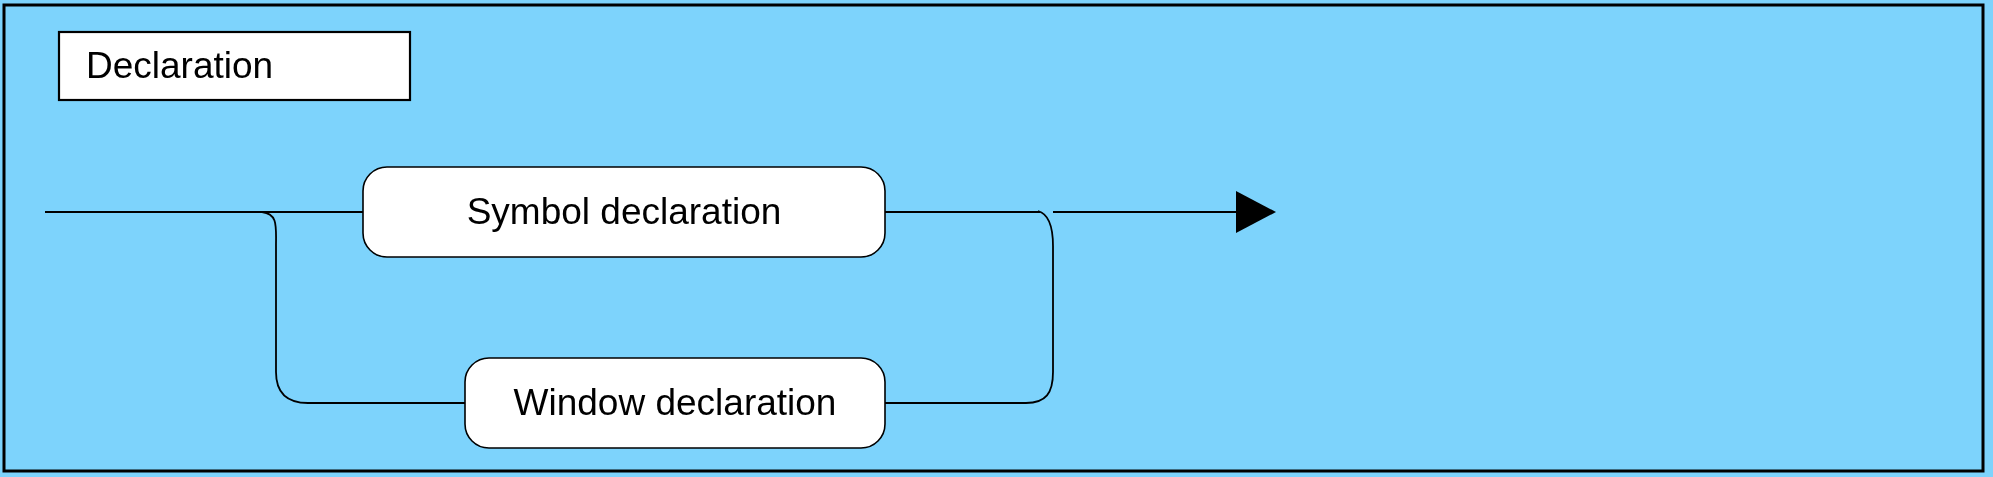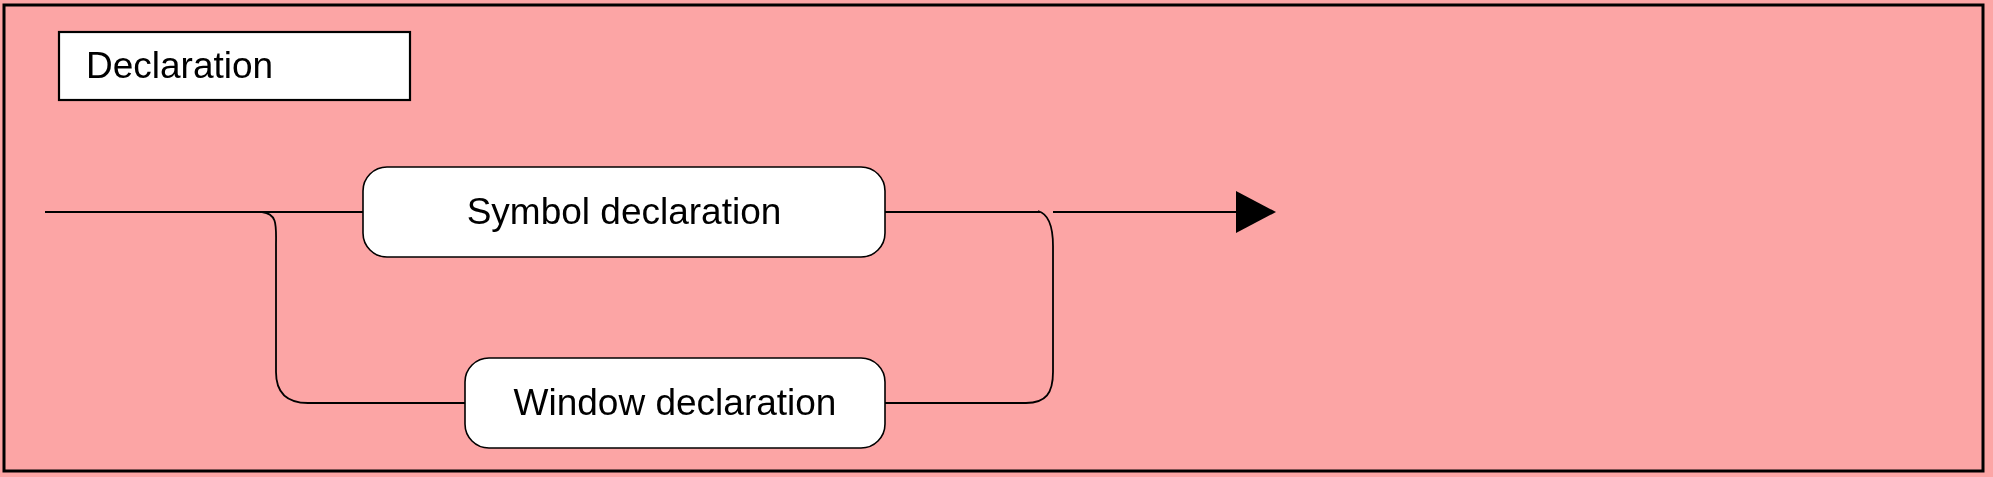--- a/index.html
+++ b/index.html
@@ -7,21 +7,21 @@
     padding: 0;
     background: #ffffff;
   }
   body {
     font-family: "Liberation Sans", sans-serif;
   }
   #canvas {
     position: relative;
     width: 1993px;
     height: 477px;
-    background: #fca5a5;
+    background: #7dd3fc;
     overflow: hidden;
   }
   #diagram-svg {
     position: absolute;
     left: 0;
     top: 0;
     width: 1993px;
     height: 477px;
     display: block;
   }

